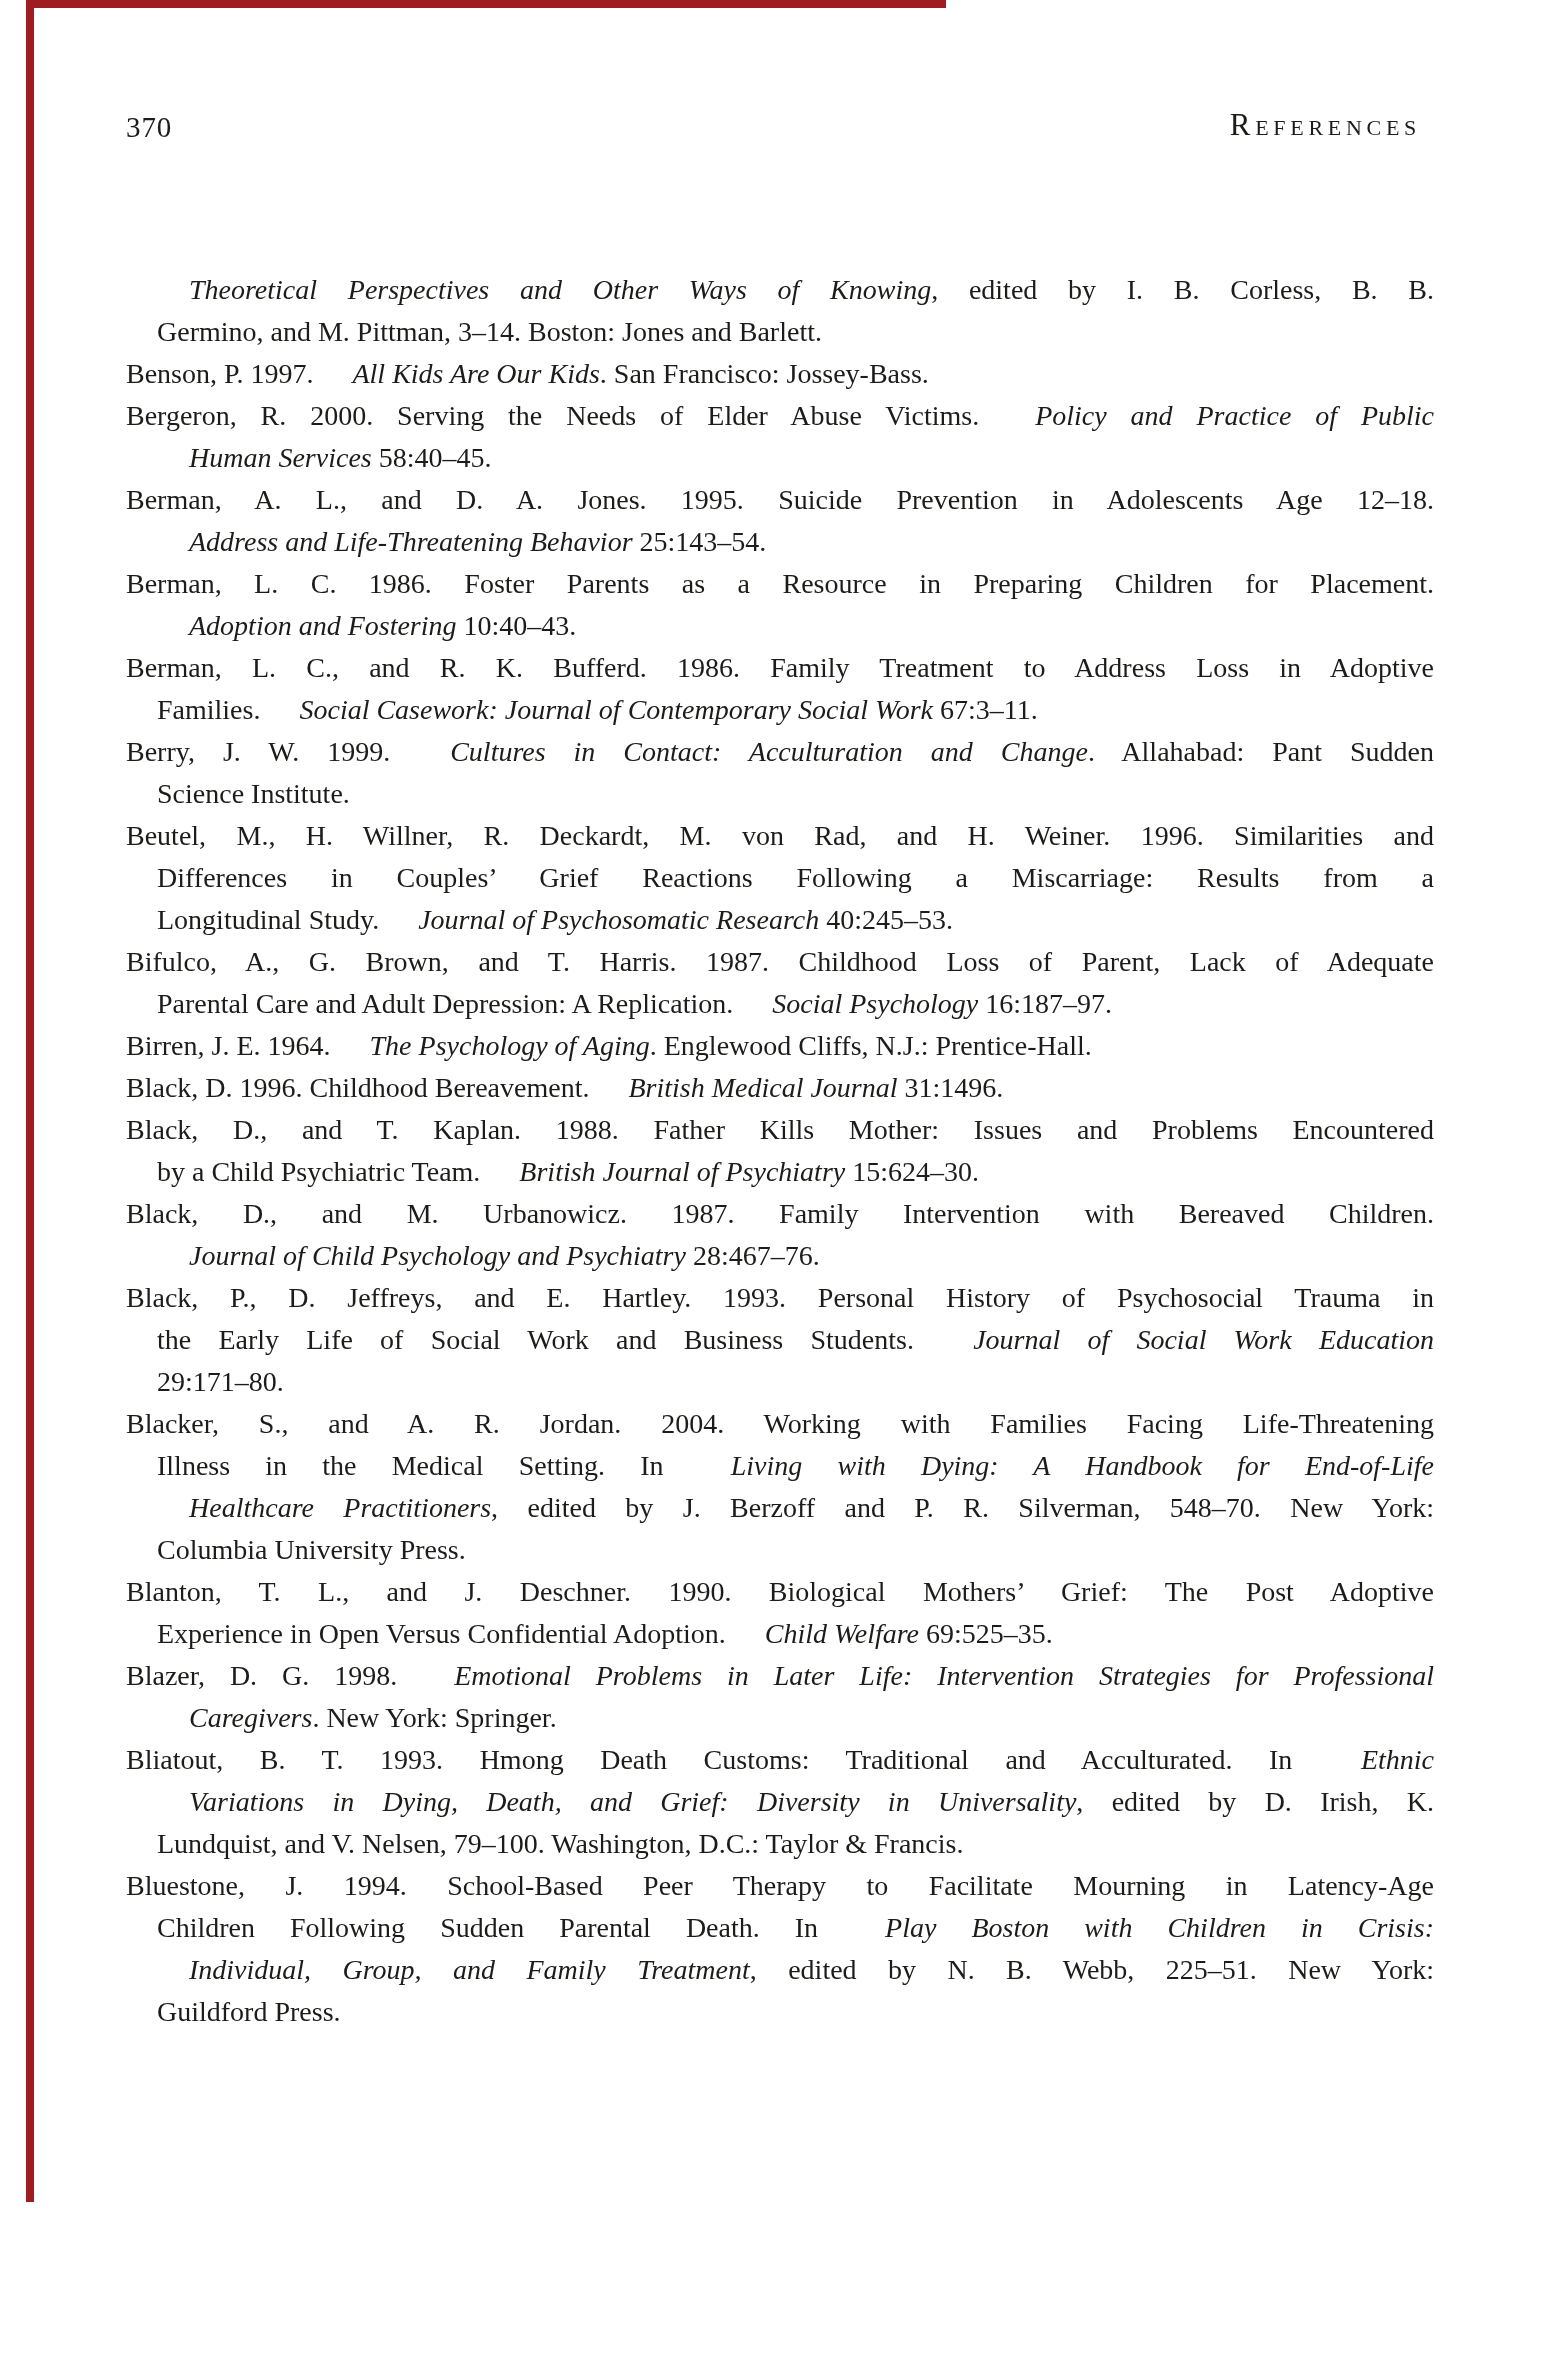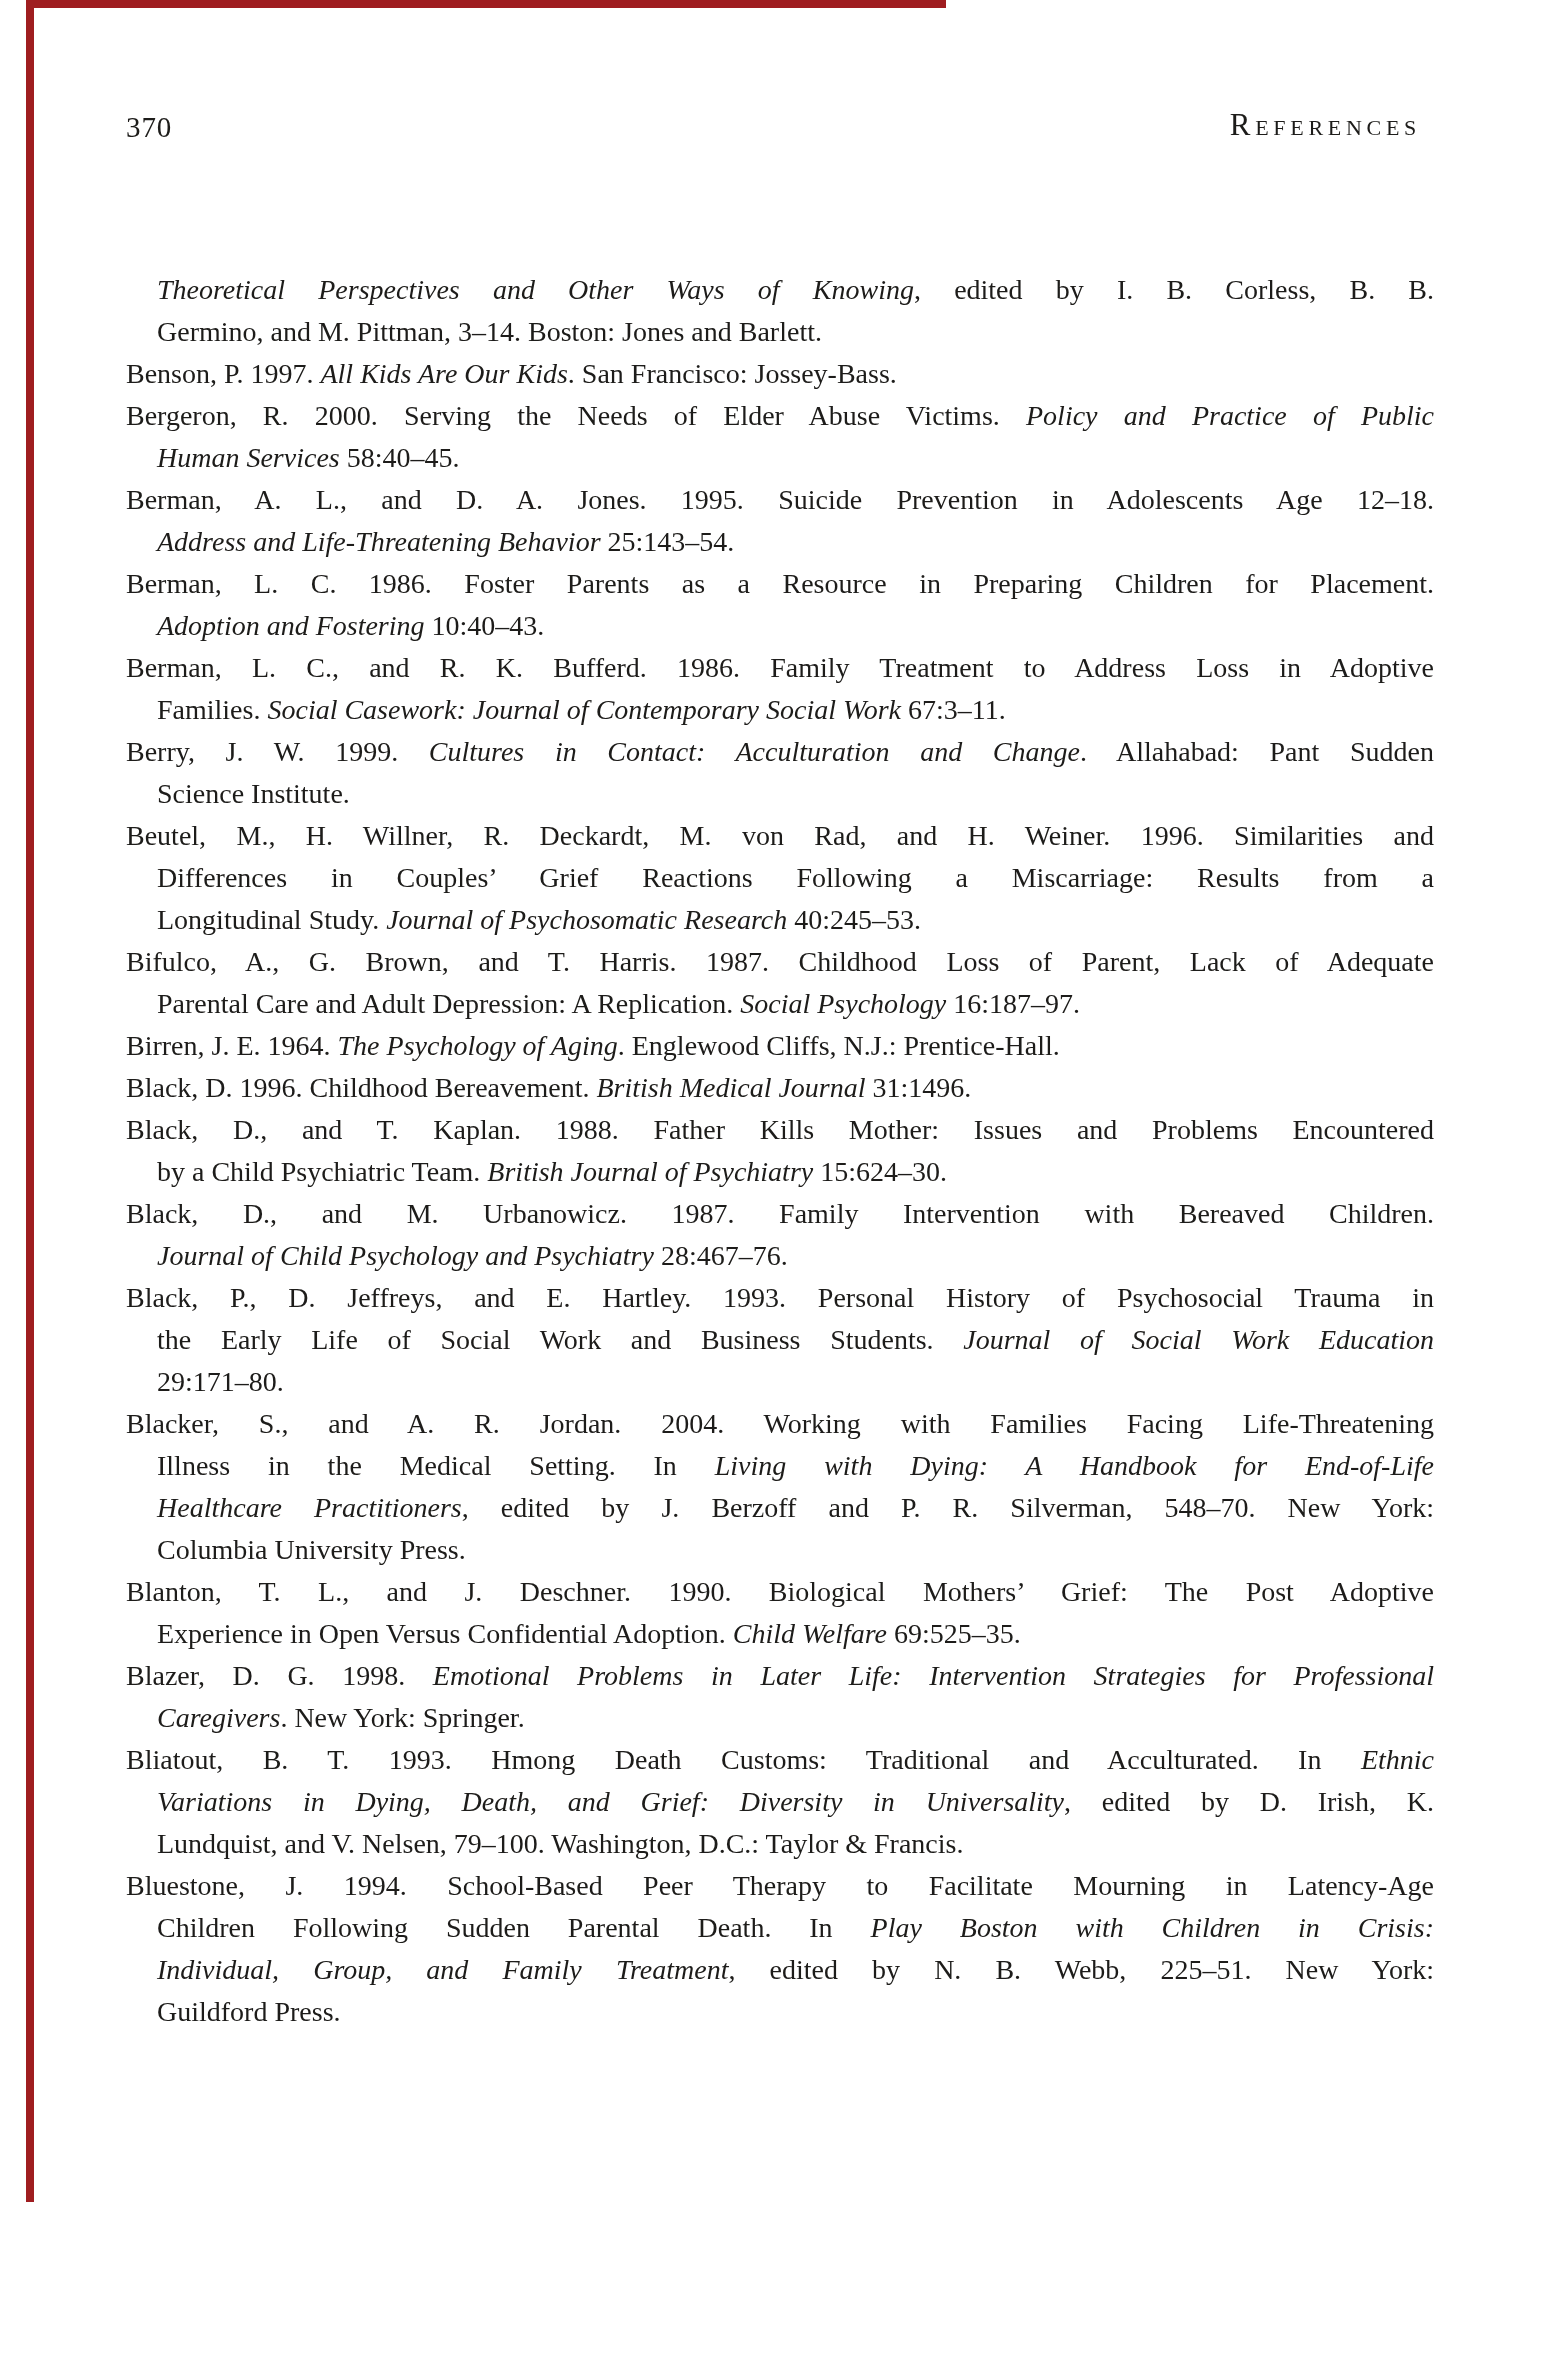--- a/index.html
+++ b/index.html
@@ -60,21 +60,21 @@
     font-size: 28px;
     line-height: 42px;
   }
   .line {
     height: 42px;
     text-align: justify;
     text-align-last: justify;
   }
   .line.last { text-align-last: left; }
   .line.indent { padding-left: 31px; }
-  .it { font-style: italic; }
+  .it { font-style: italic; margin-left: 32px; }
 </style>
 </head>
 <body>
 
 <div class="page">
   <div class="stripe-v" style="background: rgb(159, 29, 32);"></div>
   <div class="stripe-h" style="background: rgb(159, 29, 32);"></div>
 
   <div class="header-row">
     <span class="page-number">370</span>

